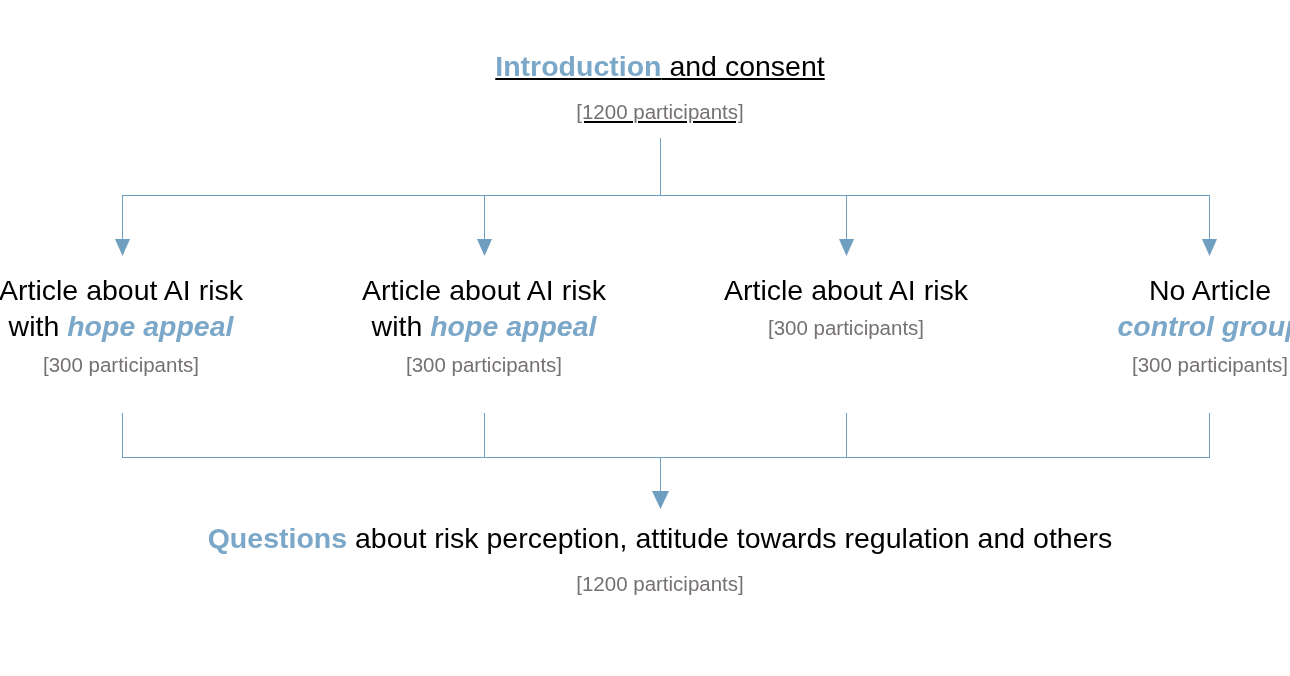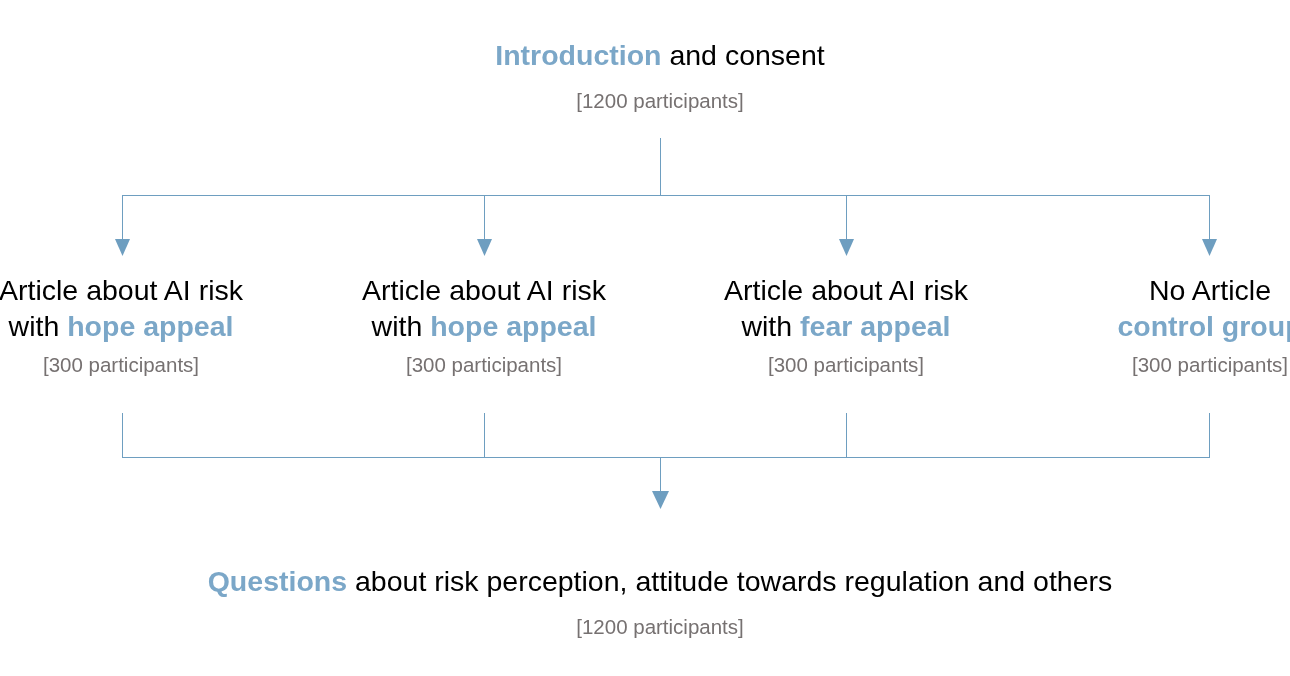--- a/index.html
+++ b/index.html
@@ -52,53 +52,55 @@
     font-size: 20.5px;
     font-weight: 400;
     color: #767171;
     margin-top: 15px;
     white-space: nowrap;
   }
 
   
   #node-intro {
     left: 345px;
-    top: 37px;
+    top: 48px;
     width: 630px;
+    text-decoration: underline;
   }
 
   
   .branch {
     top: 272px;
     width: 362px;
   }
   .branch .headline-line {
     font-size: 28.5px;
     font-weight: 400;
     color: #000000;
     white-space: nowrap;
   }
   .branch .headline-line .accent {
     font-weight: 700;
     color: #7BA7C8;
+    font-style: italic;
   }
   .branch .sublabel {
     font-size: 20.5px;
     margin-top: 7px;
   }
 
   #node-hope    { left: -60px; }
   #node-mixed   { left: 303px; }
   #node-fear    { left: 665px; }
   #node-control { left: 1029px; }
 
   
   #node-questions {
     left: 145px;
-    top: 563px;
+    top: 520px;
     width: 1030px;
   }
   #node-questions .headline { font-size: 28.5px; }
 </style>
 </head>
 <body>
 
 <div id="canvas">
 
   <svg id="connectors" viewBox="0 0 1290 676" width="1290" height="676" xmlns="http://www.w3.org/2000/svg">
@@ -150,23 +152,20 @@
   <div class="node branch" id="node-mixed">
     <div class="headline-line">Article about AI risk</div>
     <div class="headline-line">
       <span>with </span><span class="accent">hope appeal</span>
     </div>
     <div class="sublabel">[300 participants]</div>
   </div>
 
   <div class="node branch" id="node-fear">
     <div class="headline-line">Article about AI risk</div>
-    <div class="headline-line">
-      <span>with </span><span class="accent">fear appeal</span>
-    </div>
     <div class="sublabel">[300 participants]</div>
   </div>
 
   <div class="node branch" id="node-control">
     <div class="headline-line">No Article</div>
     <div class="headline-line">
       <span></span><span class="accent">control group</span>
     </div>
     <div class="sublabel">[300 participants]</div>
   </div>

